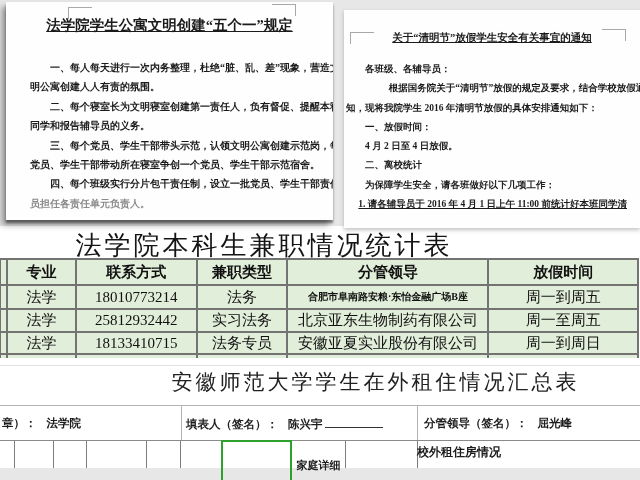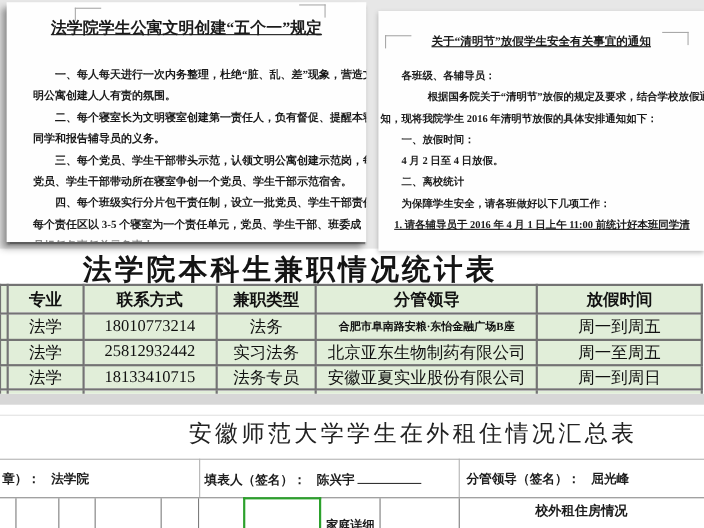--- a/index.html
+++ b/index.html
@@ -24,73 +24,72 @@
   .page-left .doc-body .ln{ height:19.4px; white-space:nowrap; }
   .page-right .doc-body{ left:2px; top:53px; width:292px; font-size:9.5px; font-weight:700; }
   .page-right .doc-body .ln{ height:19.3px; white-space:nowrap; }
   .ind2{ padding-left:2em; } .ind45{ padding-left:4.5em; } .ind13{ padding-left:1.3em;text-decoration:underline; }
   .faded{ color:#8a8a8a; }
 
   
   .mid{ position:absolute; left:0; top:226px; width:640px; height:132px;
         background:#fff; z-index:1; overflow:hidden; }
   .mid-title{ position:absolute; left:0; top:2px; width:528px; text-align:center;
-              font-size:26px; font-weight:700; letter-spacing:3px; color:#141414;
+              font-size:26px; font-weight:400; letter-spacing:3px; color:#141414;
               white-space:nowrap; }
   table.jobs{ position:absolute; left:-1px; top:32px; border-collapse:collapse;
               table-layout:fixed; }
   table.jobs td, table.jobs th{ border:2px solid #737373; background:#e1eed9;
               text-align:center; vertical-align:middle; color:#111;
               font-size:15px; font-weight:400; overflow:hidden; white-space:nowrap; }
   table.jobs th{ font-weight:700; font-size:15px; }
   table.jobs .addr-small{ font-size:10px; font-weight:700; }
   table.jobs tr.sliver td{ border-bottom:none; }
 
   .divider-band{ position:absolute; left:0; top:358px; width:640px; height:10px;
                  background:#d7d7d7; }
 
   
-  .bottom{ position:absolute; left:0; top:368px; width:640px; height:112px;
+  .bottom{ position:absolute; left:0; top:356px; width:640px; height:112px;
            background:#fff; color:#1c1c1c; }
   .bottom .edge-line{ position:absolute; left:0; top:9px; width:640px; height:1px; background:#e2e2e2; }
   .rental-title{ position:absolute; left:110px; top:12px; width:531px; text-align:center;
                  font-size:21px; letter-spacing:3px; color:#222; white-space:nowrap; }
   .hline1{ position:absolute; left:0; top:49px; width:640px; height:1px; background:#b3b3b3; }
   .hline2{ position:absolute; left:0; top:84px; width:640px; height:1px; background:#8a8a8a; }
   .vsig{ position:absolute; top:49px; height:35px; width:1px; background:#b3b3b3; }
   .sig-text{ position:absolute; top:60px; font-size:11.5px; font-weight:700; white-space:nowrap; }
   .sig-gap{ display:inline-block; width:10px; }
   .sig-underline{ display:inline-block; width:58px; border-bottom:1px solid #333;
                   height:12px; margin-left:2px; }
   .vgrid{ position:absolute; top:85px; height:27px; width:1px; background:#7d7d7d; }
   .sel-cell{ position:absolute; left:221px; top:84px; width:71px; height:40px;
              border:2px solid #2ca12c; border-bottom:none; background:transparent; }
   .partial-col-label{ position:absolute; left:292px; top:102px; width:53px; text-align:center;
                       font-size:11px; font-weight:700; white-space:nowrap; }
-  .right-col-label{ position:absolute; left:417px; top:88px; width:223px; text-align:center;
+  .right-col-label{ position:absolute; left:417px; top:88px; width:223px; 
                     font-size:12px; font-weight:700; }
 </style>
 </head>
 <body>
 
 <div class="stage">
 
   <div class="page page-left">
     <div class="corner tl" style="left:62px; top:5px;"></div>
     <div class="corner tr" style="left:266px; top:2px;"></div>
     <div class="doc-title">法学院学生公寓文明创建“五个一”规定</div>
     <div class="doc-body">
       <div class="ln ind2">一、每人每天进行一次内务整理，杜绝“脏、乱、差”现象，营造文</div>
       <div class="ln">明公寓创建人人有责的氛围。</div>
       <div class="ln ind2">二、每个寝室长为文明寝室创建第一责任人，负有督促、提醒本寝室</div>
       <div class="ln">同学和报告辅导员的义务。</div>
       <div class="ln ind2">三、每个党员、学生干部带头示范，认领文明公寓创建示范岗，每个</div>
       <div class="ln">党员、学生干部带动所在寝室争创一个党员、学生干部示范宿舍。</div>
       <div class="ln ind2">四、每个班级实行分片包干责任制，设立一批党员、学生干部责任区，</div>
-      <div class="ln">每个责任区以 3-5 个寝室为一个责任单元，党员、学生干部、班委成</div>
       <div class="ln faded">员担任各责任单元负责人。</div>
     </div>
   </div>
 
   <div class="page page-right">
     <div class="corner tl" style="left:6px; top:22px;"></div>
     <div class="corner tr" style="left:258px; top:19px;"></div>
     <div class="doc-title">关于“清明节”放假学生安全有关事宜的通知</div>
     <div class="doc-body">
       <div class="ln ind2">各班级、各辅导员：</div>

